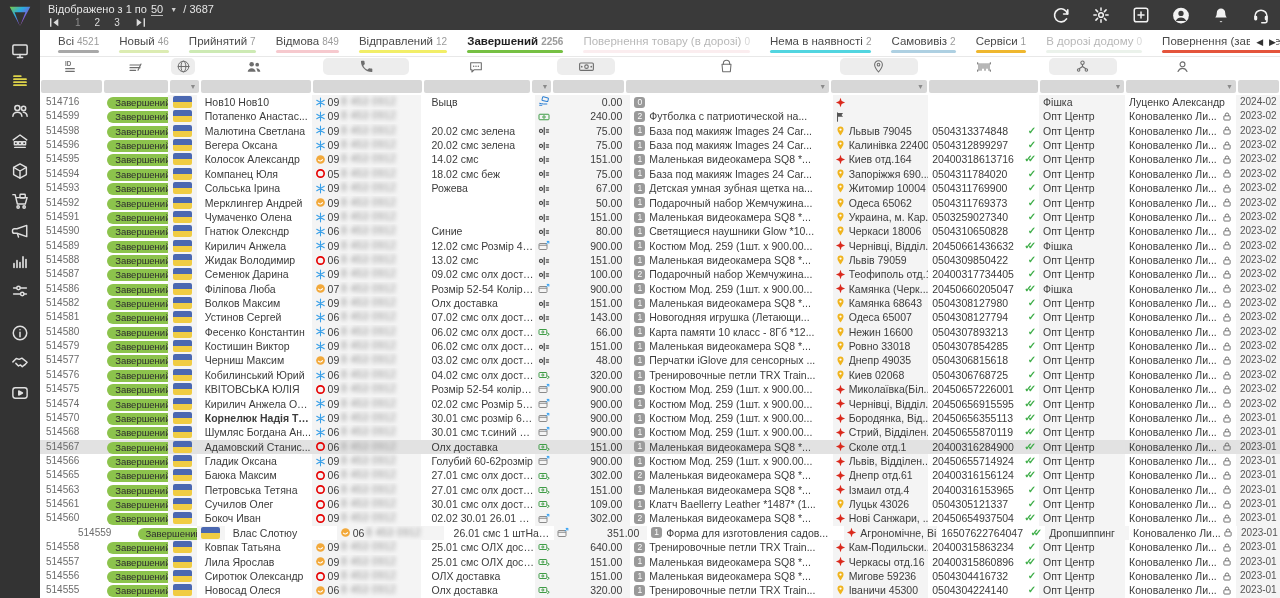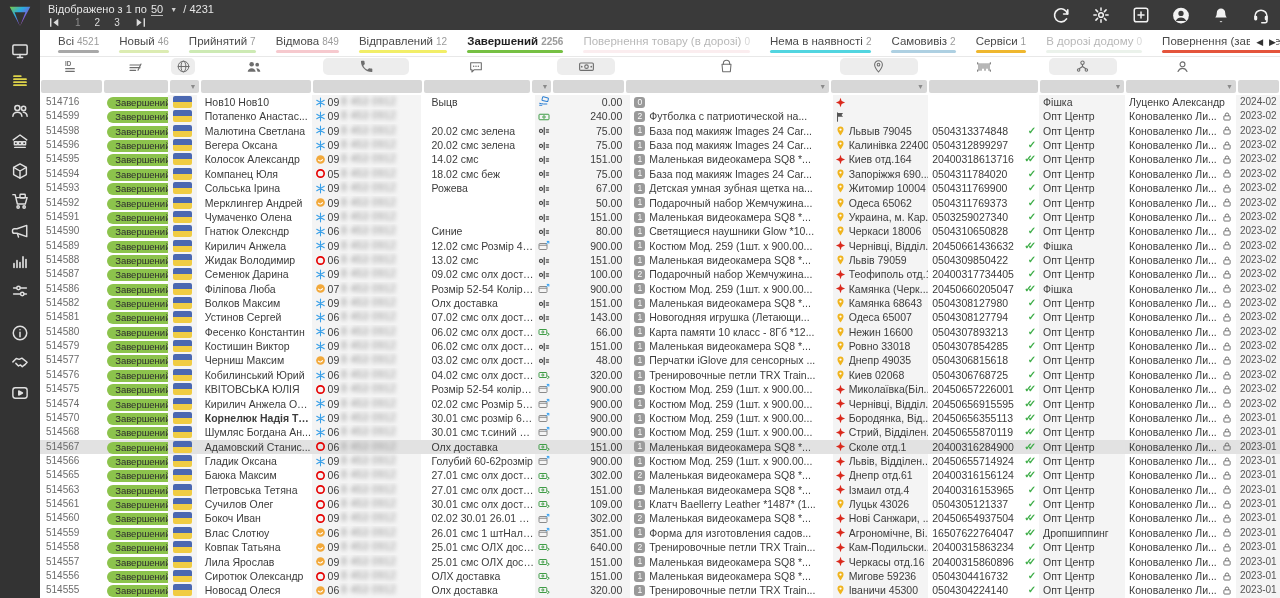--- a/index.html
+++ b/index.html
@@ -82,21 +82,21 @@
 </head>
 <body>
 
 <div id="app">
 
   <div class="topbar">
     <div class="shown">
       <span>Відображено з 1 по</span>
       <span class="pp">50</span>
       <span class="caret">▼</span>
-      <span>/ 4231</span>
+      <span>/ 3687</span>
     </div>
     <div class="pager">
       <span class="pbtn">
           <svg viewBox="0 0 24 24" width="13" height="13">
             <path d="M5 4v16" stroke="#ddd" stroke-width="2.6"></path>
             <path d="M19 5l-9 7 9 7z" fill="#ddd"></path>
           </svg>
         </span>
       <span id="pagenums" style="display: flex; gap: 14px;">
           <span class="pnum cur">1</span>
@@ -2131,21 +2131,21 @@
             <span class="lock">
               <svg viewBox="0 0 24 24" width="10" height="11" fill="none" stroke="#666" stroke-width="2.2">
                 <rect x="4.5" y="10.5" width="15" height="10" rx="1.6"></rect>
                 <path d="M8 10.5V7.5a4 4 0 018 0v3"></path>
               </svg>
             </span>
           </div>
           <div class="c c-date stripe" style="width: 42px;">2023-01</div>
         </div>
         <div class="r">
-          <div class="c c-id" style="width: 62px;">514559</div>
+          <div class="c c-id" style="width: 62px; margin-left: 32px;">514559</div>
           <div class="c " style="width: 66px;"><span class="pill">Завершений</span></div>
           <div class="c stripe" style="width: 30px;">
             <div class="uaflag"></div>
           </div>
           <div class="c c-name" style="width: 112px;">Влас Слотюу</div>
           <div class="c c-phone stripe" style="width: 112px;">
             <span class="opic">
               <svg viewBox="0 0 24 24" width="11" height="11">
                 <circle cx="12" cy="12" r="9.5" fill="#f2a93b"></circle>
                 <path d="M7.5 13.5c2.3 2.5 6.8 2.2 8.8-1.2" stroke="#fff" stroke-width="2.4" fill="none" stroke-linecap="round"></path>

